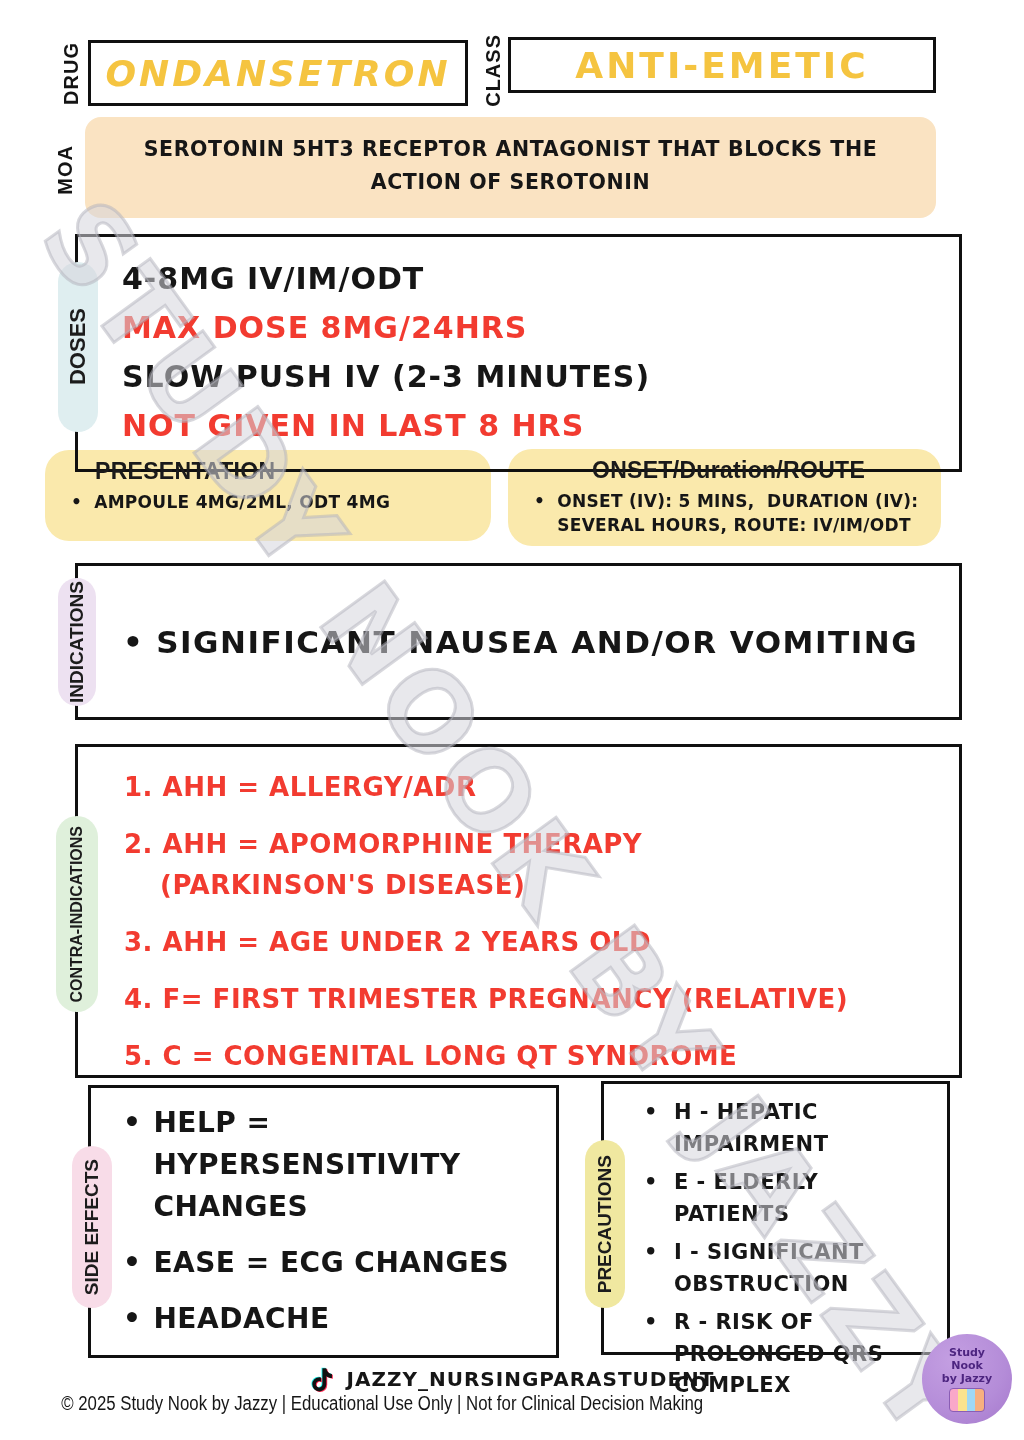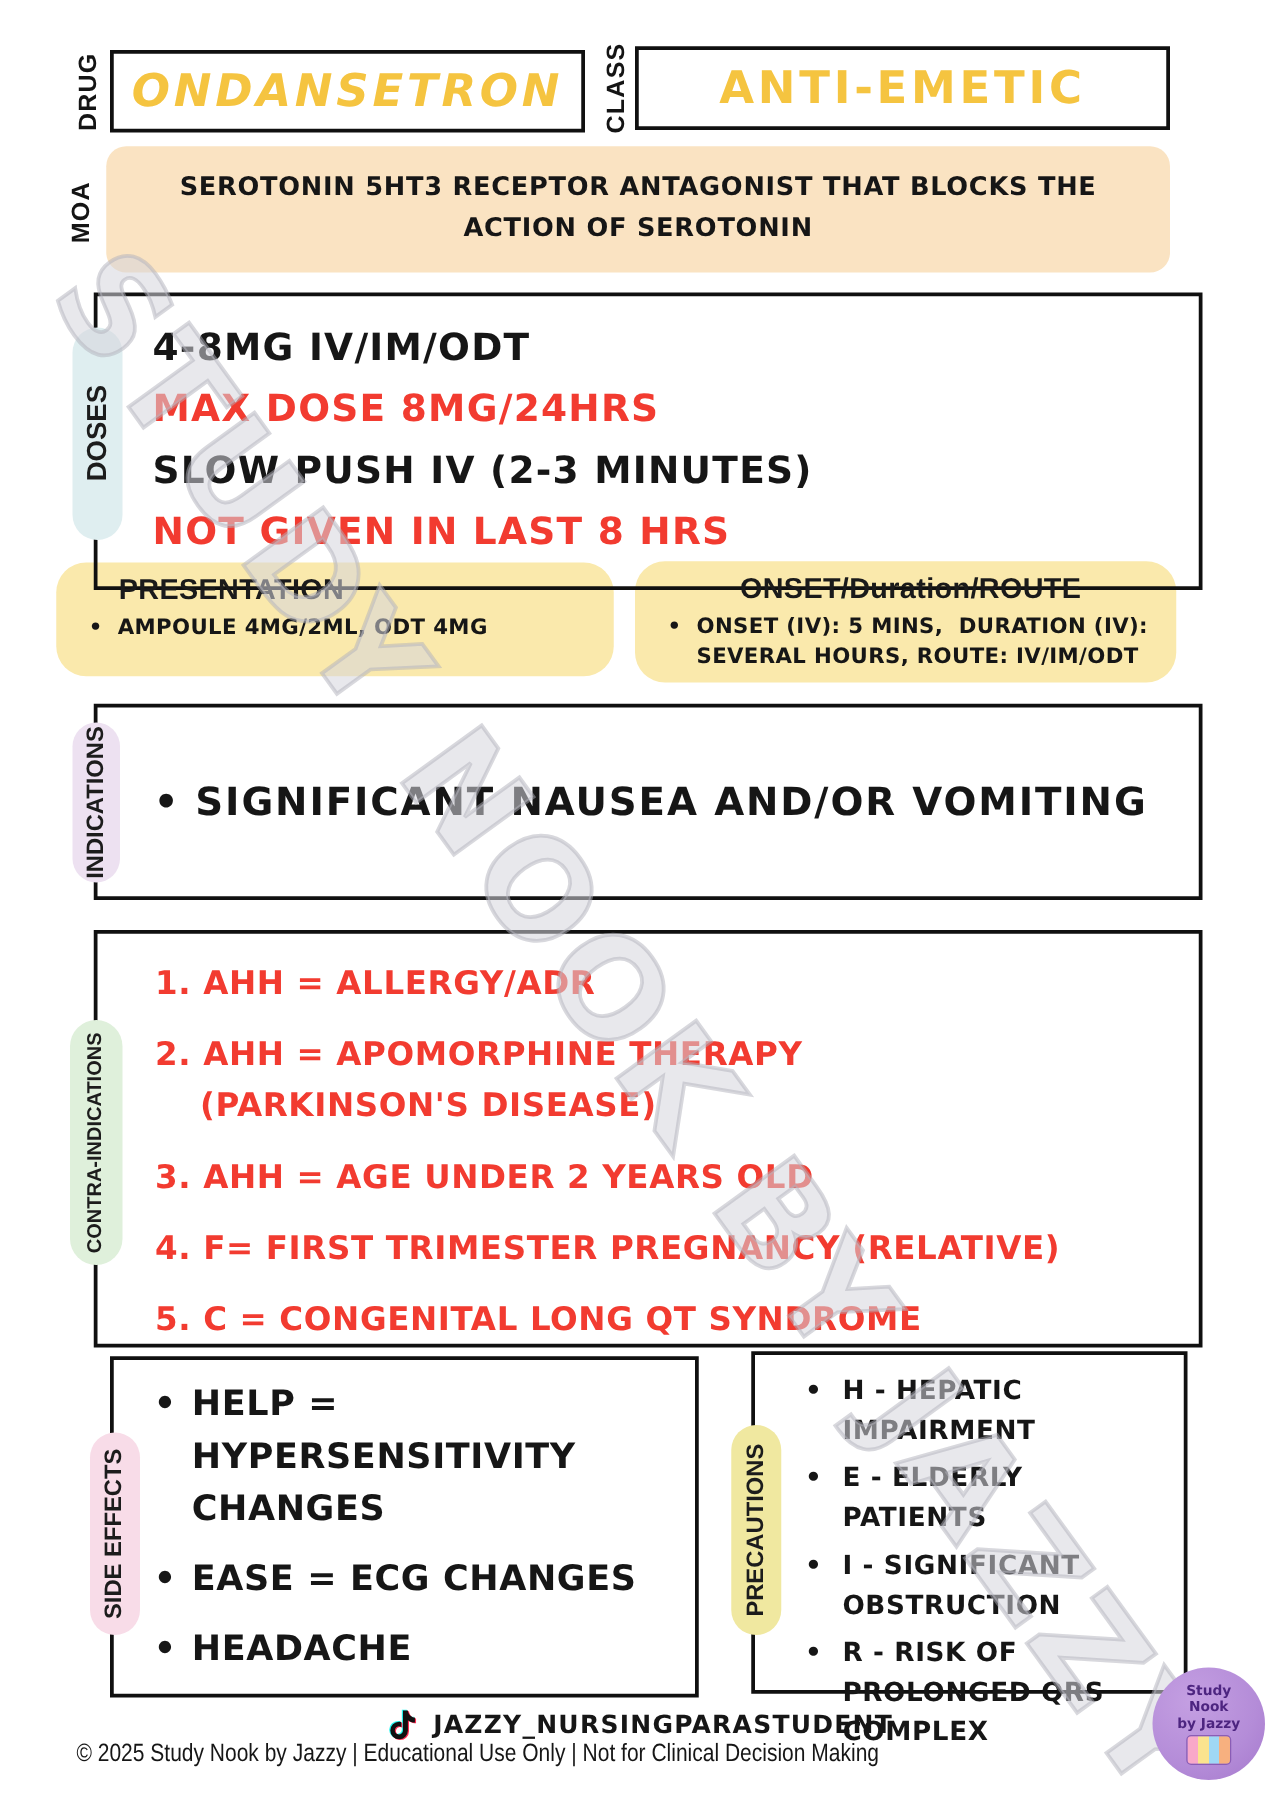--- a/index.html
+++ b/index.html
@@ -39,21 +39,21 @@
   .accent-title {
     position:relative; z-index:2; font-size:36px; font-weight:800; letter-spacing:3px;
     color:var(--accent-yellow,#F5C440);
   }
   .center-flex { display:flex; align-items:center; justify-content:center; }
 
   
   .drug-vlabel  { left:58px;  top:40px;  height:66px; width:26px; }
   .drug-box     { left:88px;  top:40px;  width:380px; height:66px; }
   .class-vlabel { left:480px; top:37px;  height:67px; width:26px; }
-  .class-box    { left:508px; top:37px;  width:428px; height:67px; }
+  .class-box    { left:508px; top:37px;  width:428px; height:56px; }
 
   
   .moa-vlabel { left:52px; top:128px; height:84px; width:26px; }
   .moa-box {
     position:absolute; left:85px; top:117px; width:851px; height:101px;
     border-radius:16px; background:var(--moa-bg,#FAE3C2);
   }
   .moa-text {
     position:relative; z-index:2; display:block; padding:16px 46px 0 46px;
     text-align:center; font-size:20.5px; font-weight:800; line-height:1.6; letter-spacing:.6px;

